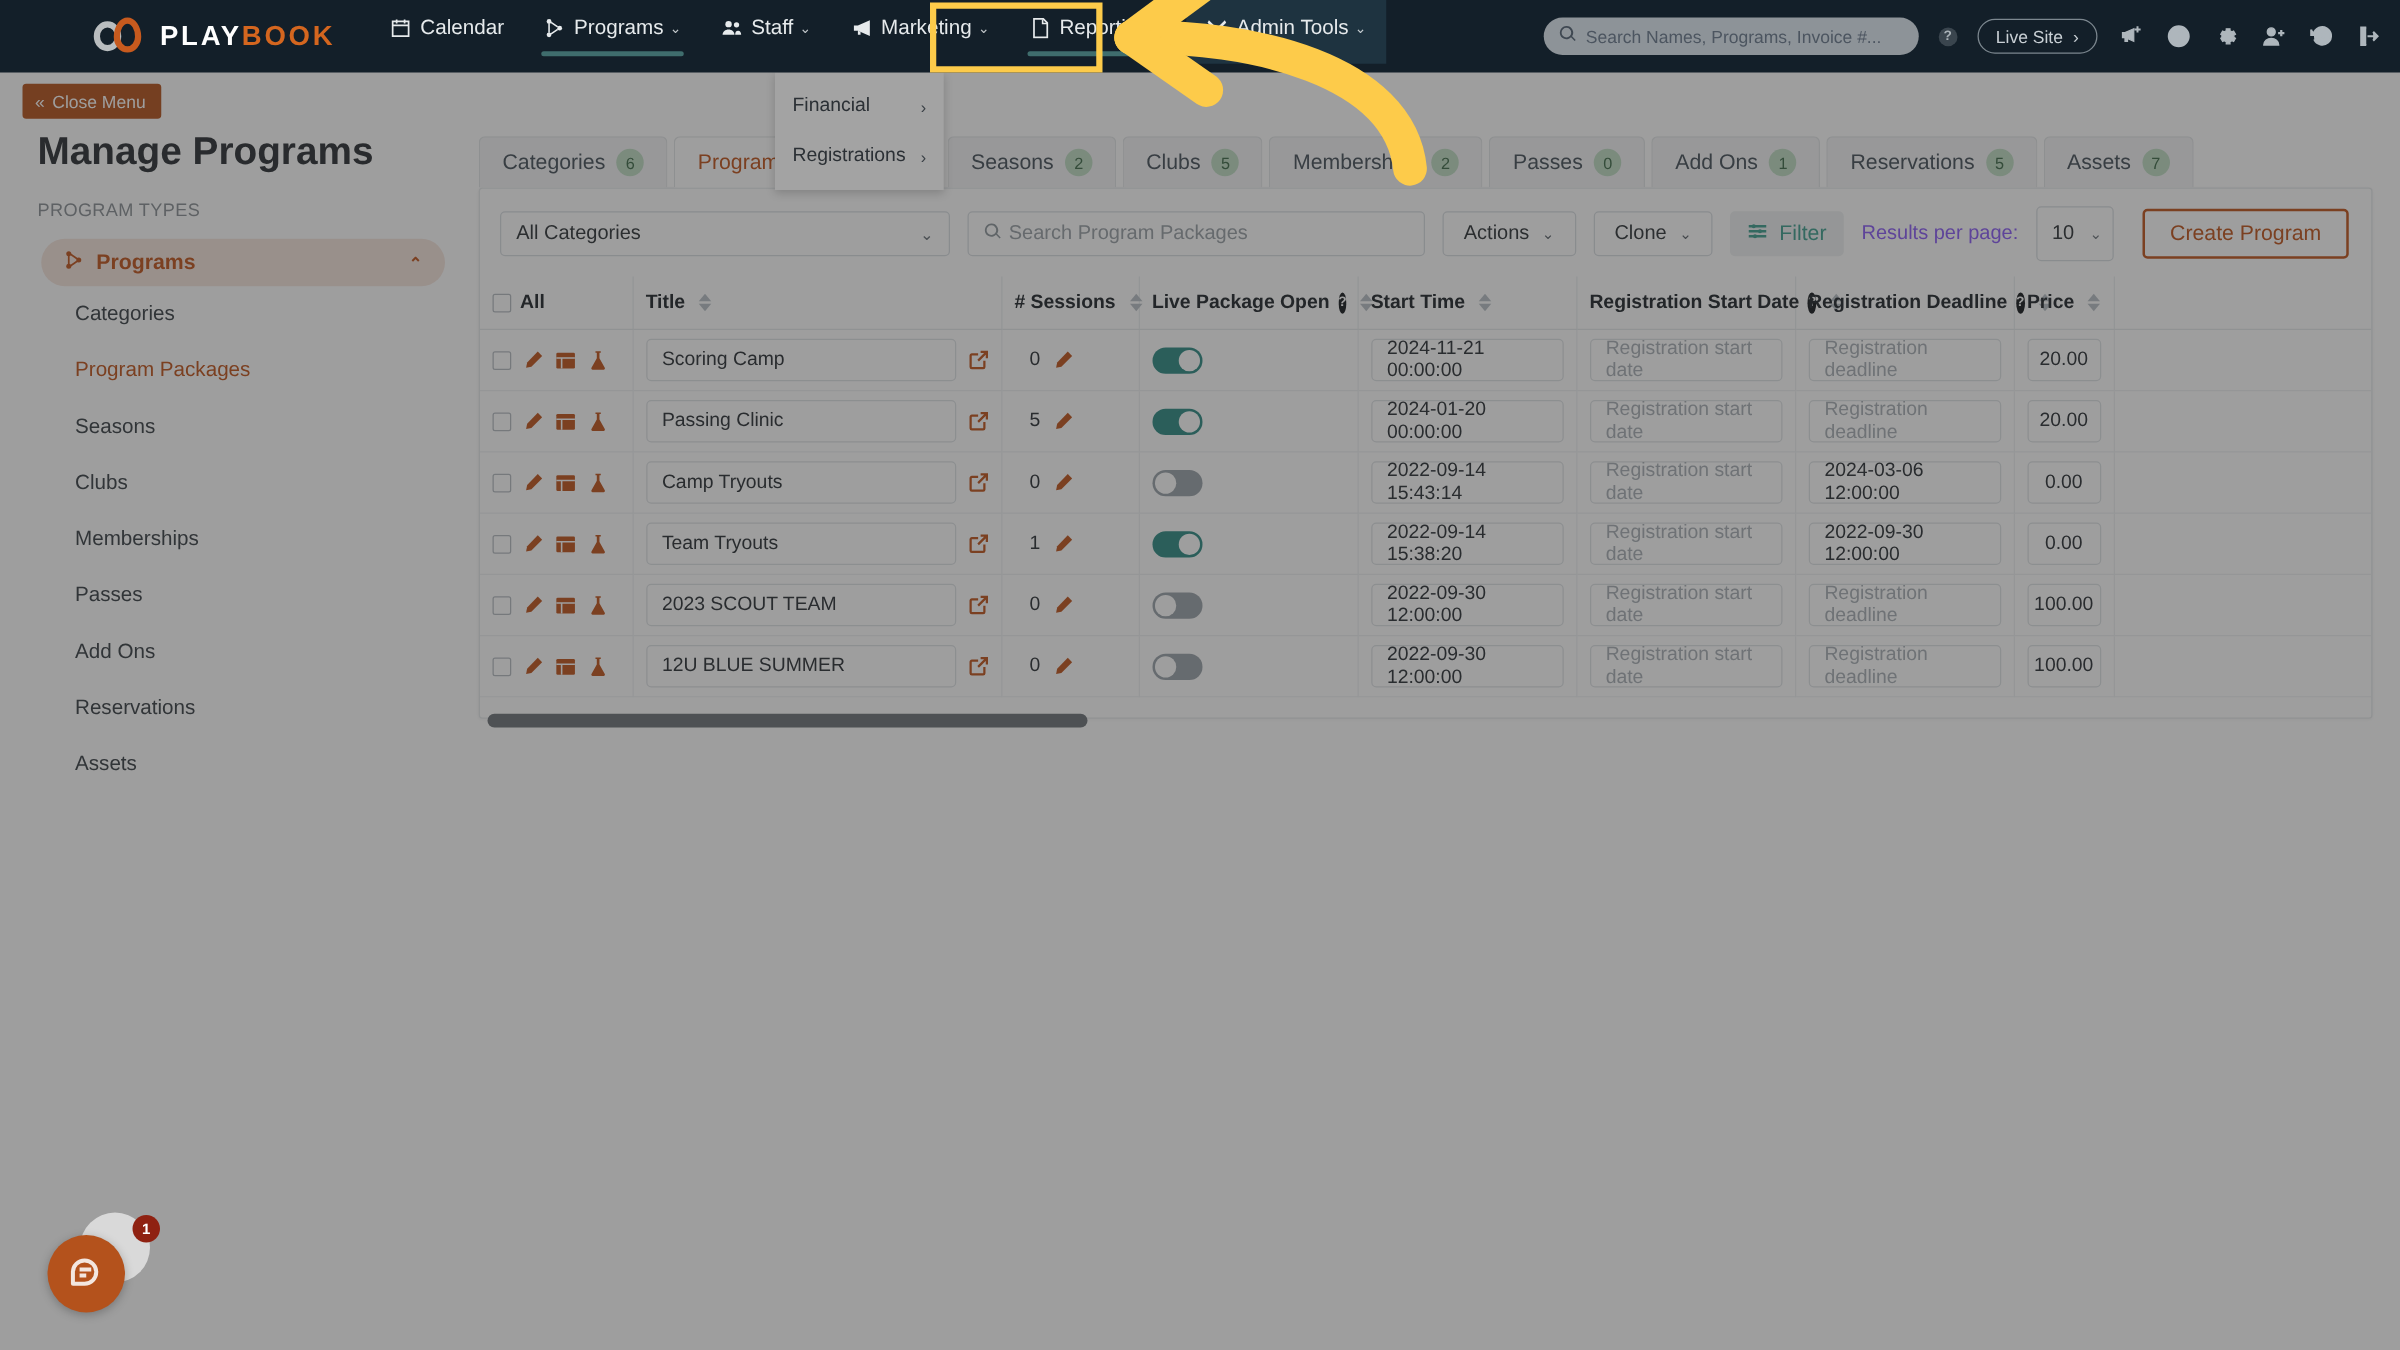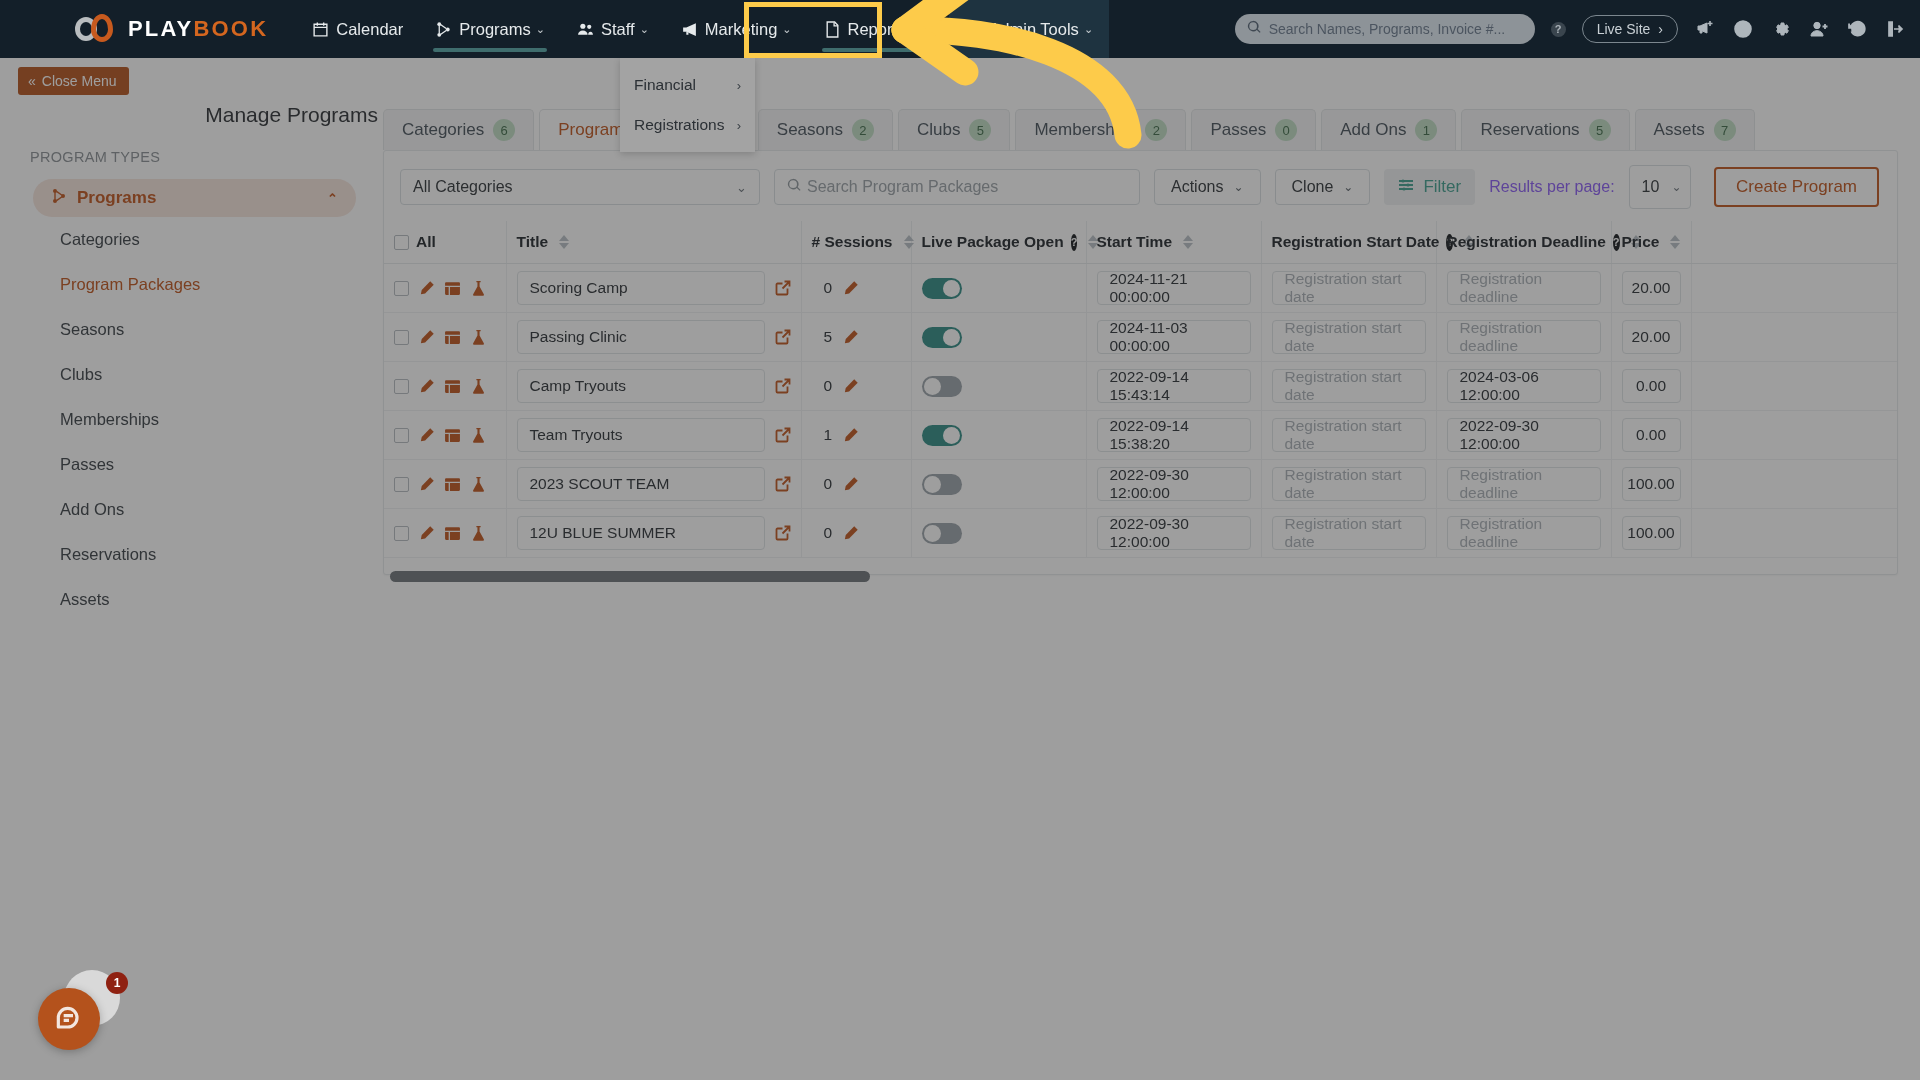--- a/index.html
+++ b/index.html
@@ -33,21 +33,21 @@
   }
   .logo-mark .c2 {
     position:absolute; left:16px; top:0px; width:22px; height:28px;
     border: 5px solid #c75a1e; border-radius: 50% 50% 50% 50%/ 55% 55% 45% 45%;
     border-top-color: #c75a1e;
   }
   .logo-text { font-size: 22px; font-weight: 700; letter-spacing: 2.2px; }
   .logo-text .w { color: #ffffff; }
   .logo-text .o { color: #d4661f; }
 
-  .navitems { display: flex; align-items: center; height: 44px; margin-left: 28px; }
+  .navitems { display: flex; align-items: flex-end; height: 44px; margin-left: 28px; }
   .navitem {
     position: relative;
     display: flex; align-items: center; gap: 7px;
     color: #e6eaec; font-size: 16.5px;
     padding: 0 16px; height: 58px;
     cursor: pointer; white-space: nowrap;
   }
   .navitem .caret { font-size: 11px; opacity: .85; margin-left:-2px;}
   .navitem.active-underline::after {
     content:""; position: absolute; left: 14px; right: 14px; bottom: 6px;
@@ -91,21 +91,21 @@
   .sidebar {
     position: absolute; left: 0; top: 58px; width: 378px; height: 1022px;
     background: #ffffff; z-index: 10;
   }
   .close-menu {
     display:inline-flex; align-items:center; gap:6px;
     background: #b4521c; color: #fff; font-size: 14px;
     padding: 6px 12px 6px 10px; border-radius: 3px;
     margin: 9px 0 0 18px; cursor: pointer;
   }
-  .page-title { font-size: 21px; color: #2b2f33; font-weight: 400; margin: 8px 0 0 30px; text-align: right; }
+  .page-title { font-size: 31px; color: #2b2f33; font-weight: 700; margin: 8px 0 0 30px; }
   .section-label { font-size: 14.5px; color: #8b9196; letter-spacing: .3px; margin: 22px 0 0 30px; }
   .prog-pill {
     display:flex; align-items:center; gap: 10px;
     margin: 14px 22px 0 33px; height: 38px; padding: 0 18px;
     background: #f6e5dd; border-radius: 20px; color: #c0541c;
     font-size: 17px; font-weight: 700; cursor: pointer;
   }
   .prog-pill .chev { margin-left: auto; font-size: 13px; }
   .prog-pill svg { width: 16px; height: 16px; fill: #c0541c; }
   .subitem {
@@ -590,21 +590,21 @@
                       </svg>
                     </span>
                   </div>
                 </td>
                 <td>
                   <div class="toggle on">
                     <span class="knob"></span>
                   </div>
                 </td>
                 <td>
-                  <div class="cellbox center">2024-11-03 00:00:00</div>
+                  <div class="cellbox center">2024-01-20 00:00:00</div>
                 </td>
                 <td>
                   <div class="cellbox center ph">Registration start date</div>
                 </td>
                 <td>
                   <div class="cellbox center ph">Registration deadline</div>
                 </td>
                 <td>
                   <div class="cellbox center">20.00</div>
                 </td>

